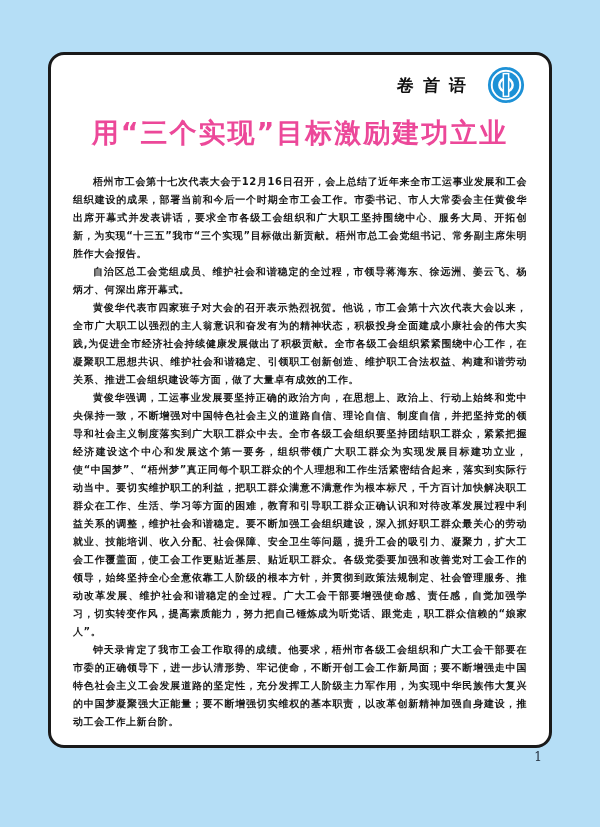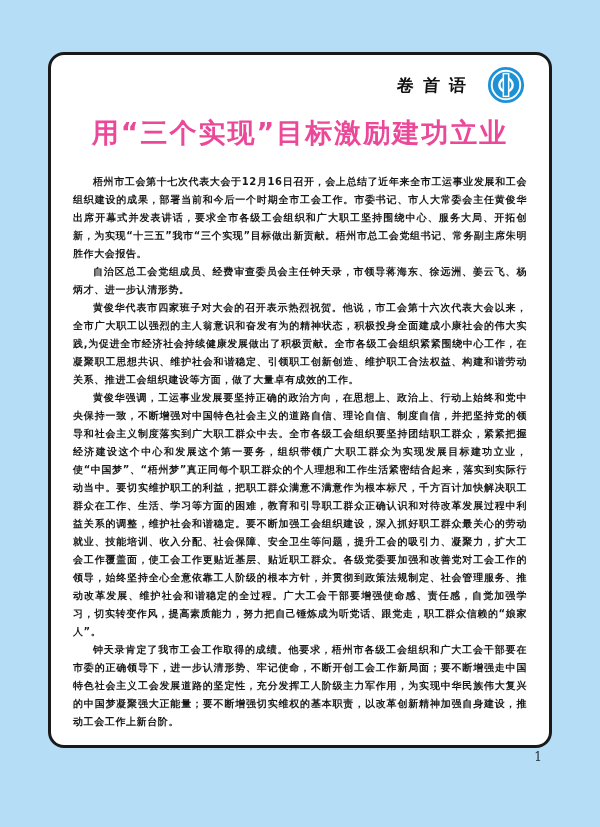--- a/index.html
+++ b/index.html
@@ -89,21 +89,21 @@
           <circle cx="20" cy="20" r="7" fill="none" stroke="#ffffff" stroke-width="2.6"></circle>
           <rect x="17.2" y="8" width="5.6" height="24" fill="#1d91d6" stroke="#ffffff" stroke-width="1.6"></rect>
         </svg>
       </span>
     </div>
 
     <h1 class="article-title">用“三个实现”目标激励建功立业</h1>
 
     <div class="body-text">
       <p>梧州市工会第十七次代表大会于12月16日召开，会上总结了近年来全市工运事业发展和工会组织建设的成果，部署当前和今后一个时期全市工会工作。市委书记、市人大常委会主任黄俊华出席开幕式并发表讲话，要求全市各级工会组织和广大职工坚持围绕中心、服务大局、开拓创新，为实现“十三五”我市“三个实现”目标做出新贡献。梧州市总工会党组书记、常务副主席朱明胜作大会报告。</p>
-      <p>自治区总工会党组成员、经费审查委员会主任钟天录，市领导蒋海东、徐远洲、姜云飞、杨炳才、进一步认清形势。</p>
+      <p>自治区总工会党组成员、维护社会和谐稳定的全过程，市领导蒋海东、徐远洲、姜云飞、杨炳才、何深出席开幕式。</p>
       <p>黄俊华代表市四家班子对大会的召开表示热烈祝贺。他说，市工会第十六次代表大会以来，全市广大职工以强烈的主人翁意识和奋发有为的精神状态，积极投身全面建成小康社会的伟大实践,为促进全市经济社会持续健康发展做出了积极贡献。全市各级工会组织紧紧围绕中心工作，在凝聚职工思想共识、维护社会和谐稳定、引领职工创新创造、维护职工合法权益、构建和谐劳动关系、推进工会组织建设等方面，做了大量卓有成效的工作。</p>
       <p>黄俊华强调，工运事业发展要坚持正确的政治方向，在思想上、政治上、行动上始终和党中央保持一致，不断增强对中国特色社会主义的道路自信、理论自信、制度自信，并把坚持党的领导和社会主义制度落实到广大职工群众中去。全市各级工会组织要坚持团结职工群众，紧紧把握经济建设这个中心和发展这个第一要务，组织带领广大职工群众为实现发展目标建功立业， 使“中国梦”、“梧州梦”真正同每个职工群众的个人理想和工作生活紧密结合起来，落实到实际行动当中。要切实维护职工的利益，把职工群众满意不满意作为根本标尺，千方百计加快解决职工群众在工作、生活、学习等方面的困难，教育和引导职工群众正确认识和对待改革发展过程中利益关系的调整，维护社会和谐稳定。要不断加强工会组织建设，深入抓好职工群众最关心的劳动就业、技能培训、收入分配、社会保障、安全卫生等问题，提升工会的吸引力、凝聚力，扩大工会工作覆盖面，使工会工作更贴近基层、贴近职工群众。各级党委要加强和改善党对工会工作的领导，始终坚持全心全意依靠工人阶级的根本方针，并贯彻到政策法规制定、社会管理服务、推动改革发展、维护社会和谐稳定的全过程。广大工会干部要增强使命感、责任感，自觉加强学习，切实转变作风，提高素质能力，努力把自己锤炼成为听党话、跟党走，职工群众信赖的“娘家人”。</p>
       <p>钟天录肯定了我市工会工作取得的成绩。他要求，梧州市各级工会组织和广大工会干部要在市委的正确领导下，进一步认清形势、牢记使命，不断开创工会工作新局面；要不断增强走中国特色社会主义工会发展道路的坚定性，充分发挥工人阶级主力军作用，为实现中华民族伟大复兴的中国梦凝聚强大正能量；要不断增强切实维权的基本职责，以改革创新精神加强自身建设，推动工会工作上新台阶。</p>
 
     </div>
 
   </div>
 
   <div class="page-number">1</div>
 

